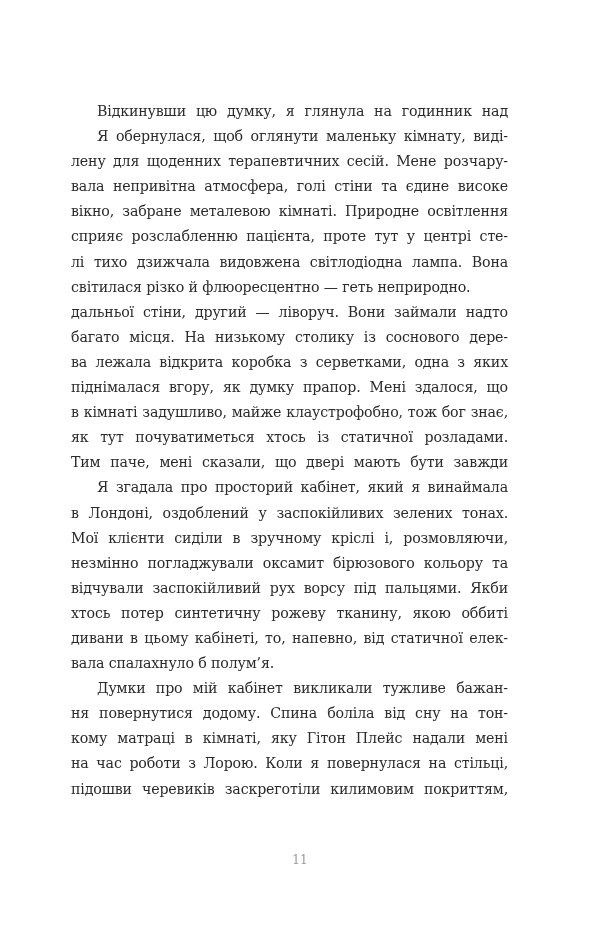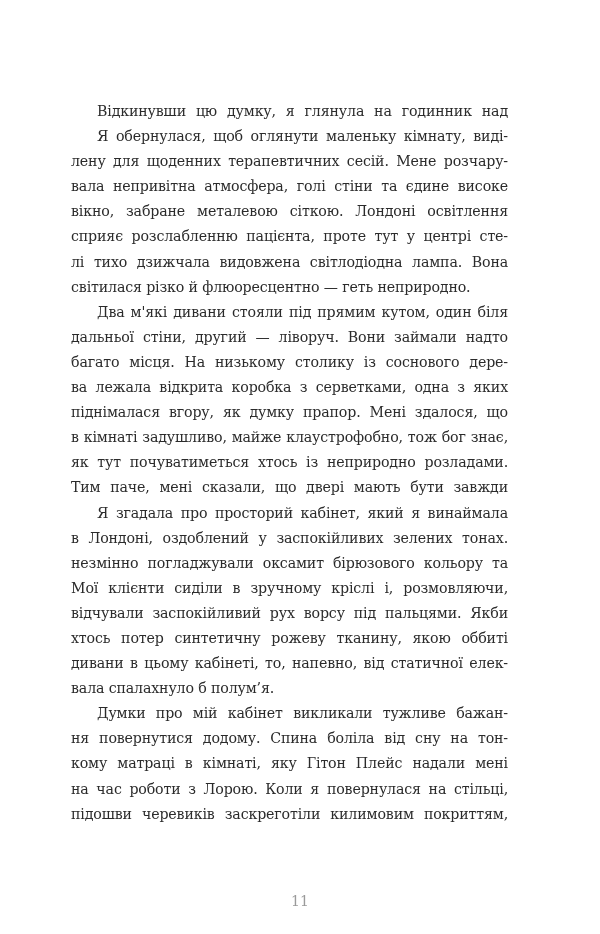--- a/index.html
+++ b/index.html
@@ -14,51 +14,50 @@
       font-size: 14.2px;
       color: #2b2b2b;
       white-space: nowrap;
       text-align: justify;
       text-align-last: justify;
       letter-spacing: -0.15px;
     }
     .line.indent { padding-left: 26px; }
     .line.last { text-align-last: left; }
     .page-number {
-      position: absolute; left: 0; width: 600px; top: 893px;
+      position: absolute; left: 0; width: 600px; top: 853px;
       text-align: center;
       font-family: "DejaVu Serif", "Liberation Serif", serif;
-      font-size: 14px; color: #9a9a9a;
+      font-size: 12px; color: #9a9a9a;
     }
   </style>
 </head>
 <body>
 
 <div class="page">
   <div class="text-block">
     <span class="line indent">Відкинувши цю думку, я глянула на годинник над</span>
     <span class="line indent">Я обернулася, щоб оглянути маленьку кімнату, виді-</span>
     <span class="line">лену для щоденних терапевтичних сесій. Мене розчару-</span>
     <span class="line">вала непривітна атмосфера, голі стіни та єдине високе</span>
-    <span class="line">вікно, забране металевою сіткою. Лондоні освітлення</span>
+    <span class="line">вікно, забране металевою кімнаті. Природне освітлення</span>
     <span class="line">сприяє розслабленню пацієнта, проте тут у центрі сте-</span>
     <span class="line">лі тихо дзижчала видовжена світлодіодна лампа. Вона</span>
     <span class="line last">світилася різко й флюоресцентно — геть неприродно.</span>
-    <span class="line indent">Два м'які дивани стояли під прямим кутом, один біля</span>
     <span class="line">дальньої стіни, другий — ліворуч. Вони займали надто</span>
     <span class="line">багато місця. На низькому столику із соснового дере-</span>
     <span class="line">ва лежала відкрита коробка з серветками, одна з яких</span>
     <span class="line">піднімалася вгору, як думку прапор. Мені здалося, що</span>
     <span class="line">в кімнаті задушливо, майже клаустрофобно, тож бог знає,</span>
-    <span class="line">як тут почуватиметься хтось із неприродно розладами.</span>
+    <span class="line">як тут почуватиметься хтось із статичної розладами.</span>
     <span class="line">Тим паче, мені сказали, що двері мають бути завжди</span>
     <span class="line indent">Я згадала про просторий кабінет, який я винаймала</span>
     <span class="line">в Лондоні, оздоблений у заспокійливих зелених тонах.</span>
+    <span class="line">Мої клієнти сиділи в зручному кріслі і, розмовляючи,</span>
     <span class="line">незмінно погладжували оксамит бірюзового кольору та</span>
-    <span class="line">Мої клієнти сиділи в зручному кріслі і, розмовляючи,</span>
     <span class="line">відчували заспокійливий рух ворсу під пальцями. Якби</span>
     <span class="line">хтось потер синтетичну рожеву тканину, якою оббиті</span>
     <span class="line">дивани в цьому кабінеті, то, напевно, від статичної елек-</span>
     <span class="line last">вала спалахнуло б полум’я.</span>
     <span class="line indent">Думки про мій кабінет викликали тужливе бажан-</span>
     <span class="line">ня повернутися додому. Спина боліла від сну на тон-</span>
     <span class="line">кому матраці в кімнаті, яку Гітон Плейс надали мені</span>
     <span class="line">на час роботи з Лорою. Коли я повернулася на стільці,</span>
     <span class="line">підошви черевиків заскреготіли килимовим покриттям,</span>
   </div>

